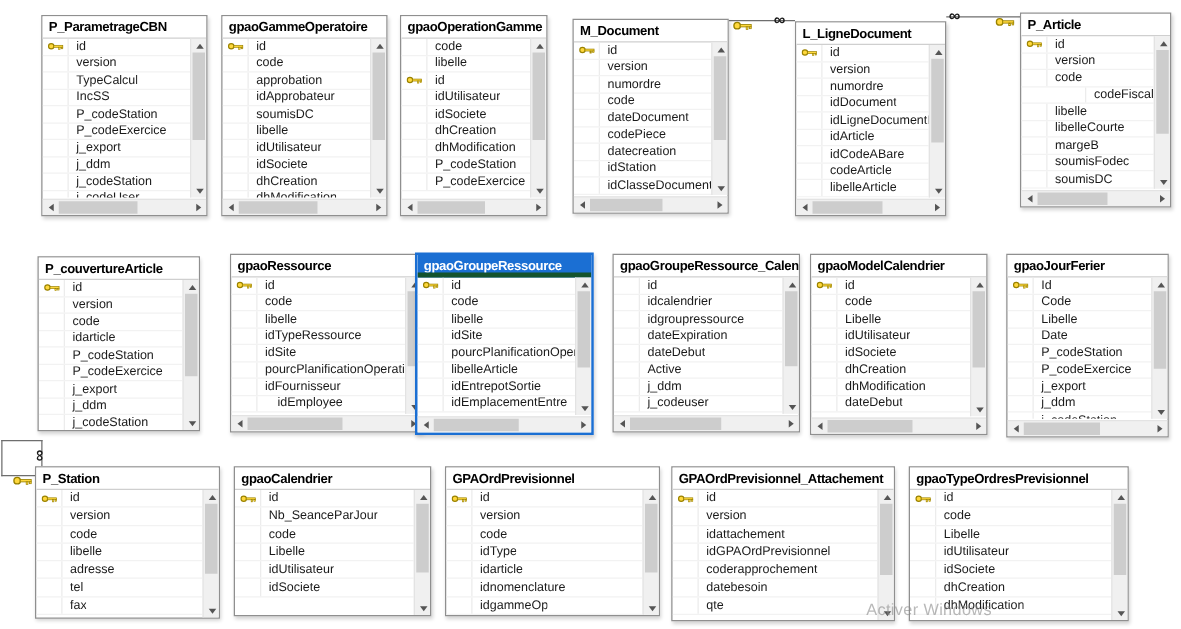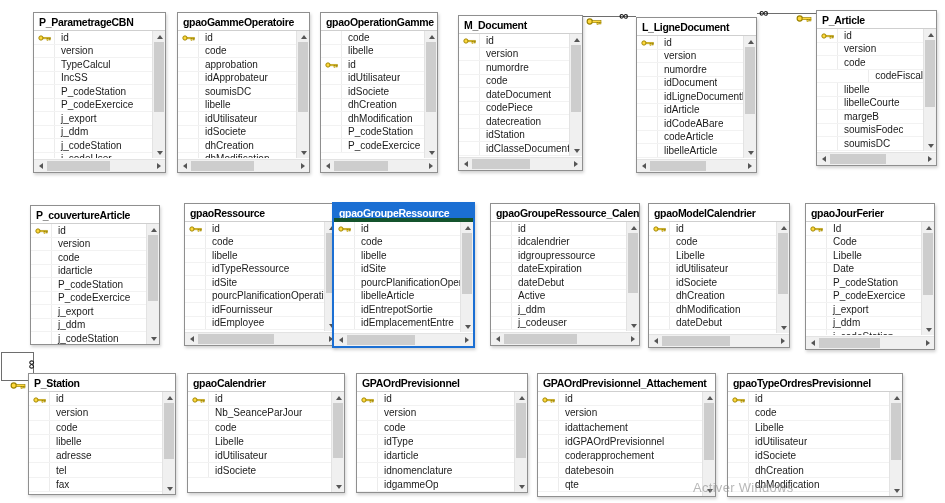--- a/index.html
+++ b/index.html
@@ -593,21 +593,21 @@
               <span class="fname">idSite</span>
             </div>
             <div class="row" style="height: 13.5px;">
               <span class="gut"></span>
               <span class="fname">pourcPlanificationOperation</span>
             </div>
             <div class="row" style="height: 13.5px;">
               <span class="gut"></span>
               <span class="fname">idFournisseur</span>
             </div>
-            <div class="row" style="height: 13.5px;">
+            <div class="row" style="height: 13.5px; gap: 10px;">
               <span class="gut"></span>
               <span class="fname">idEmployee</span>
             </div>
           </div>
           <div class="vsb" style="height: 109px;">
             <div class="thumb"></div>
             <div class="arr top">
               <span class="tri up"></span>
             </div>
             <div class="arr bot">

